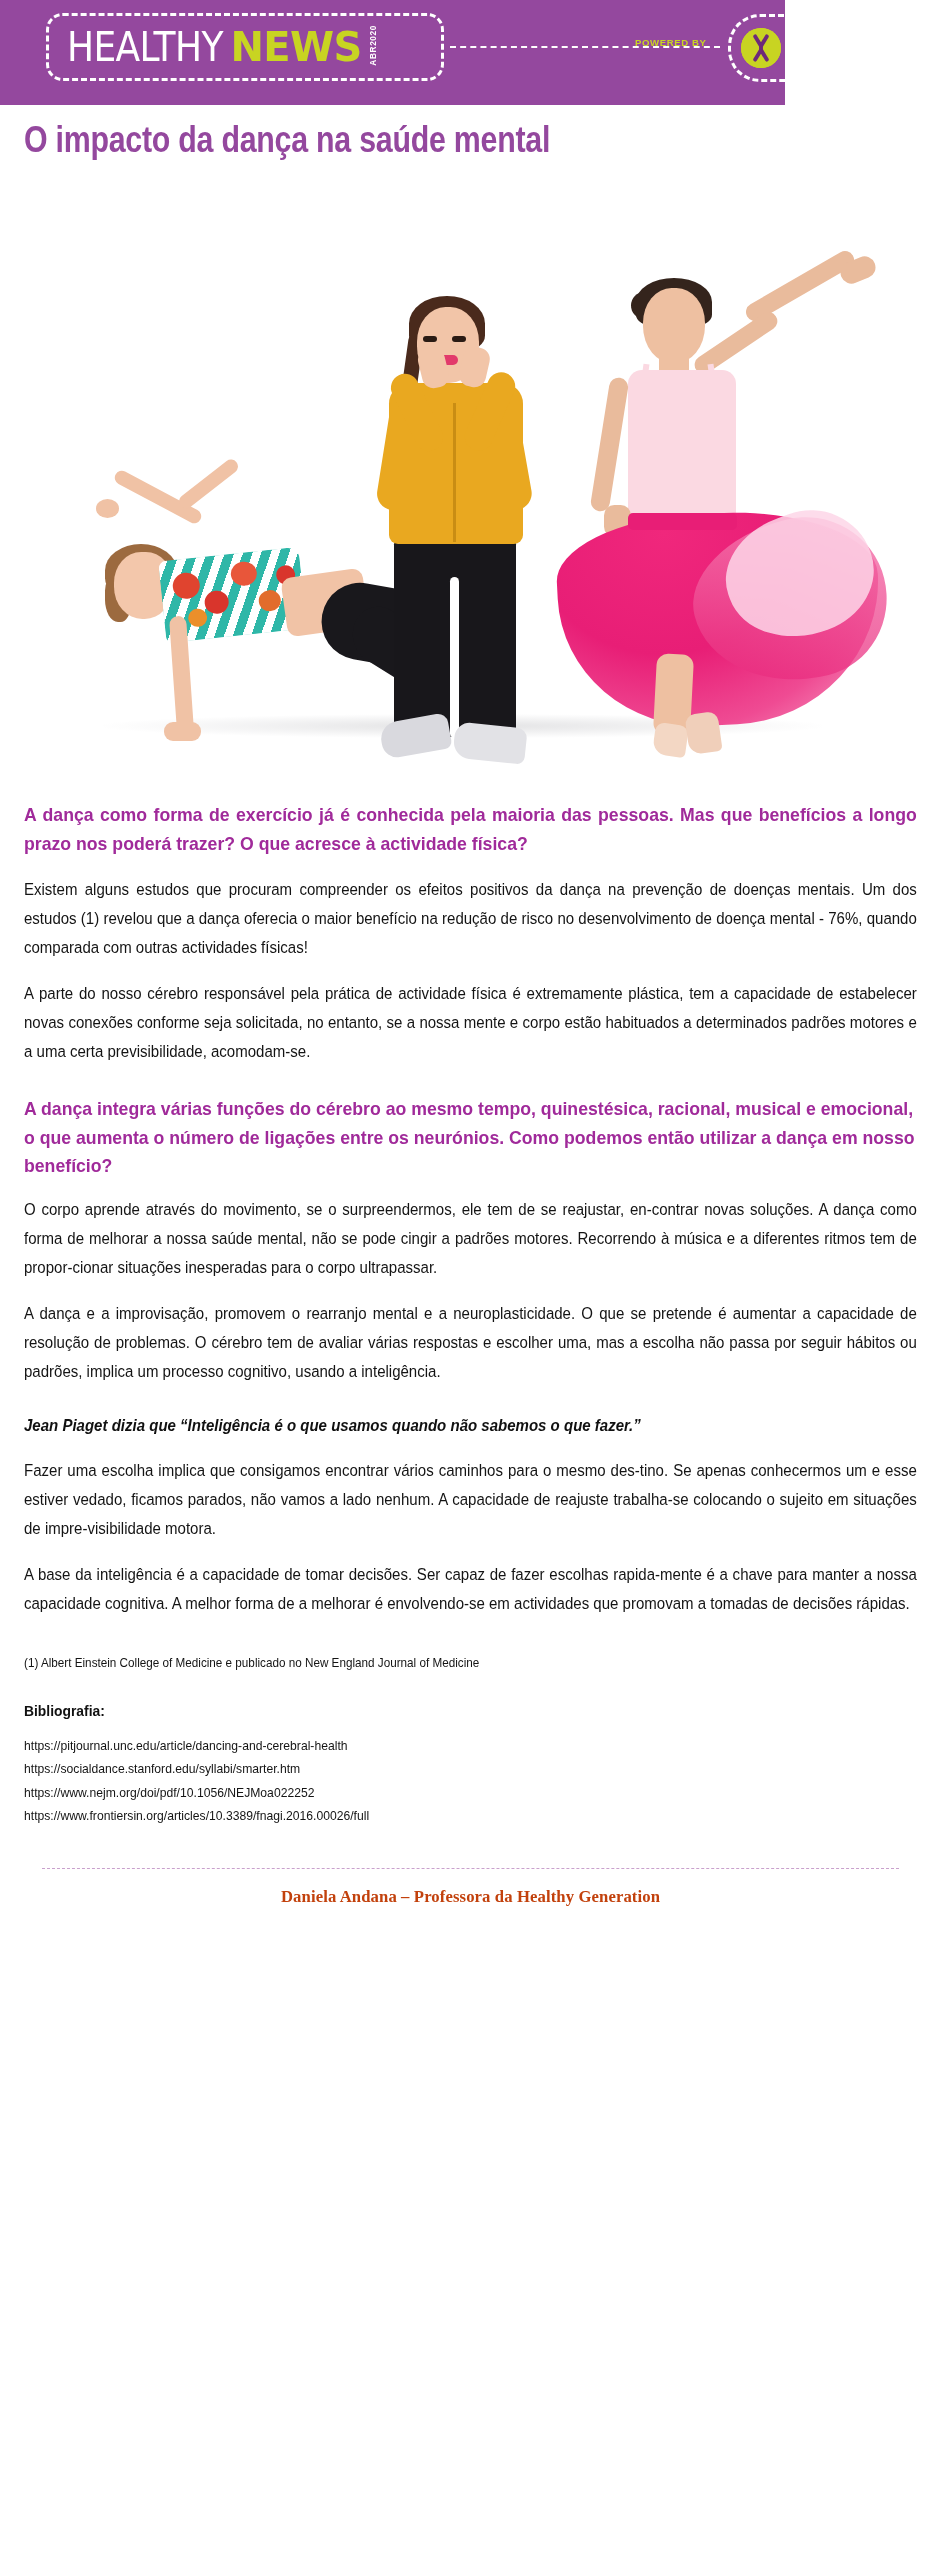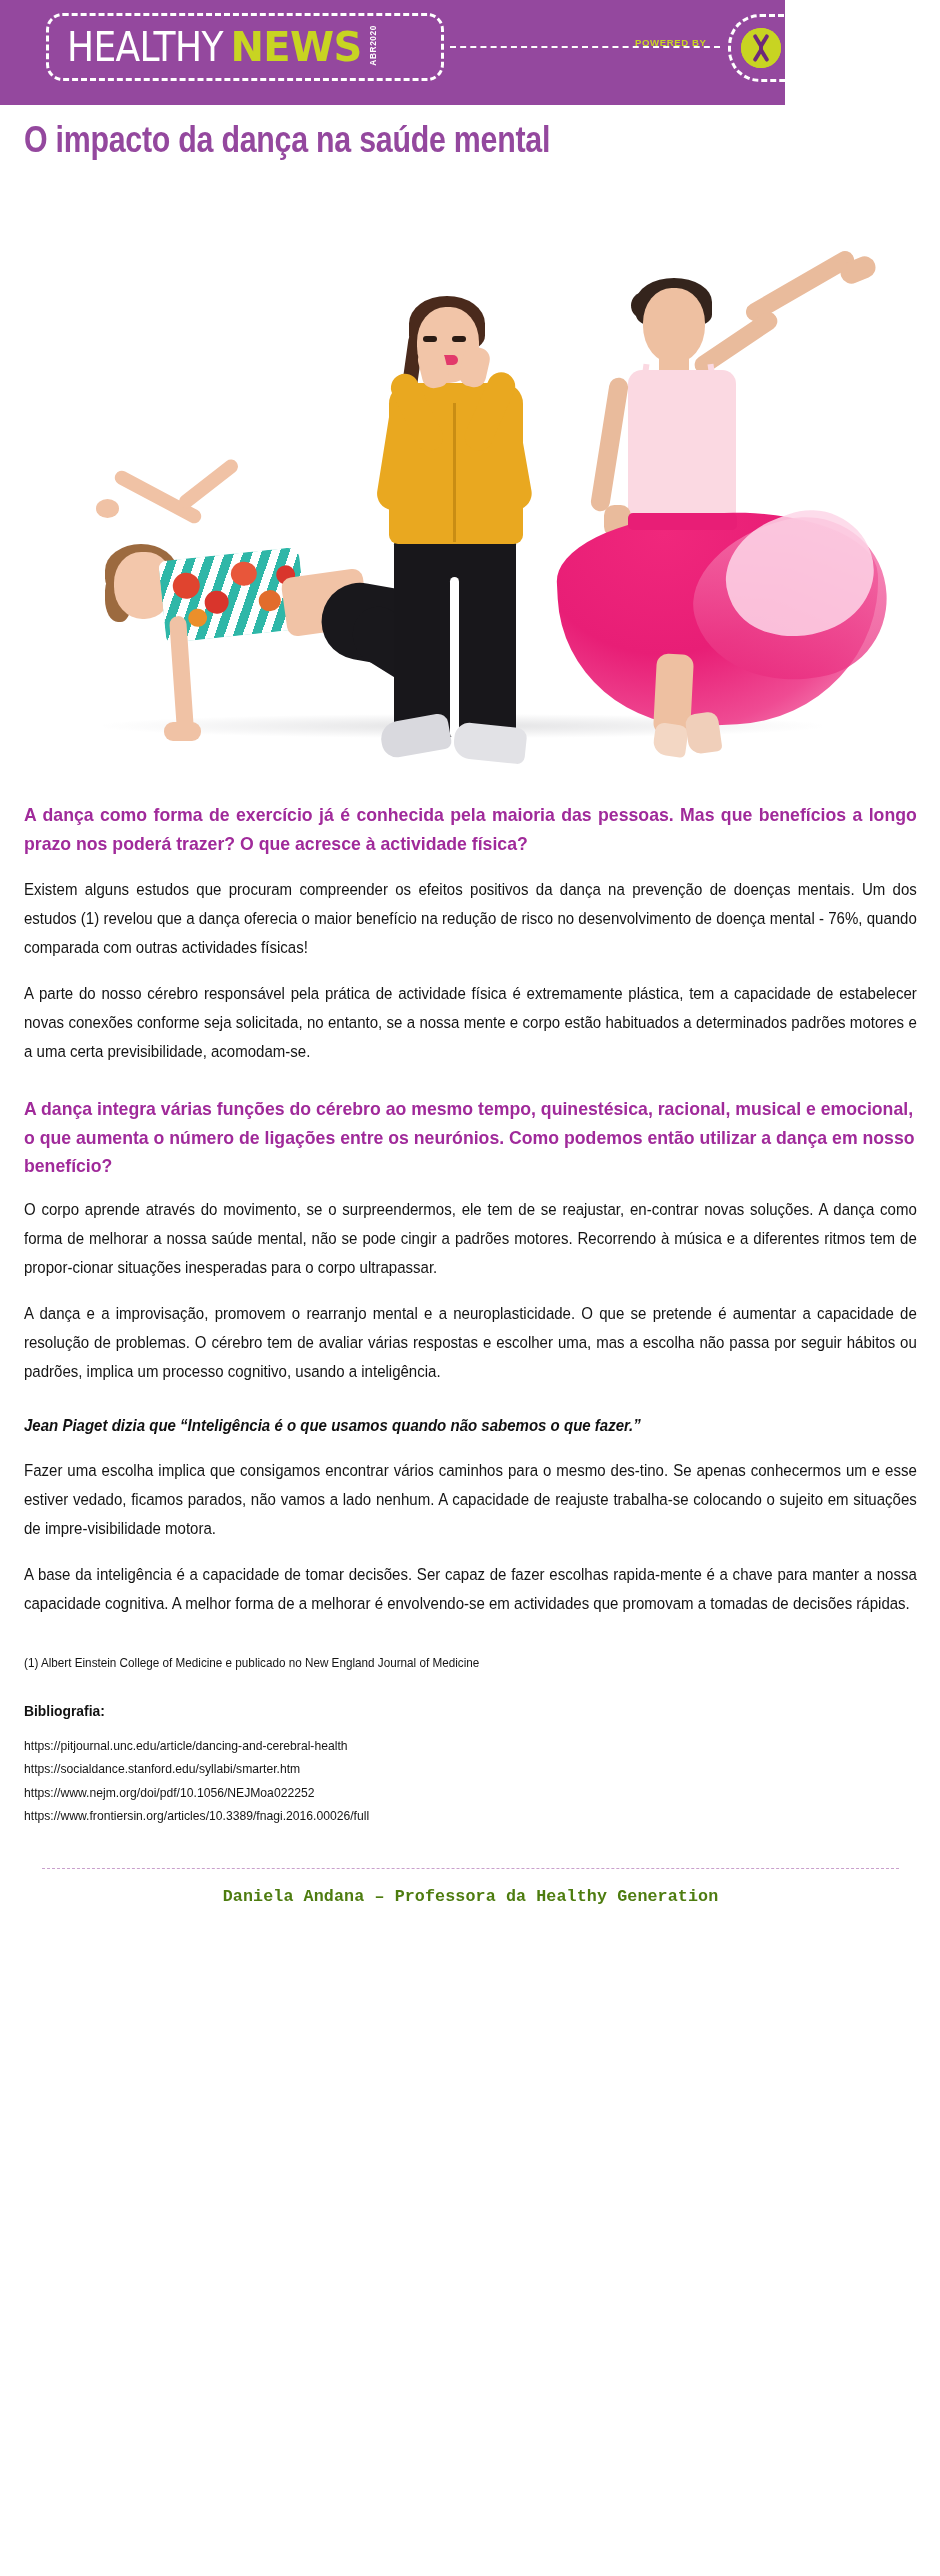--- a/index.html
+++ b/index.html
@@ -445,22 +445,22 @@
     line-height: 1.72;
   }
 
   .divider {
     margin: 41px 18px 0 18px;
     border-top: 1.9px dashed #c9a1cd;
   }
 
   .signature {
     text-align: center;
-    color: #4d7c0f;
-    font-family: Liberation Mono, monospace;
+    color: #c2410c;
+    font-family: Liberation Serif, serif;
     font-size: 16.7px;
     font-weight: bold;
     margin-top: 18px;
     letter-spacing: 0.1px;
   }
 </style>
 </head>
 <body>
 
 <div class="header-bar">

